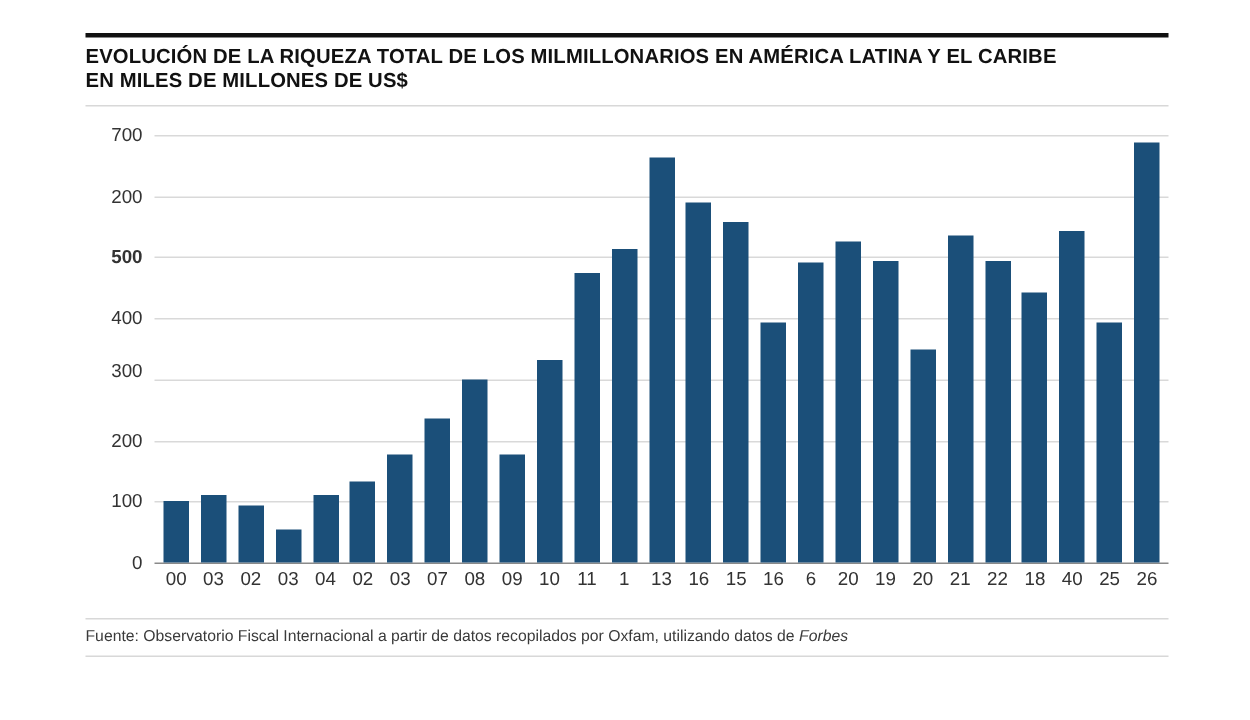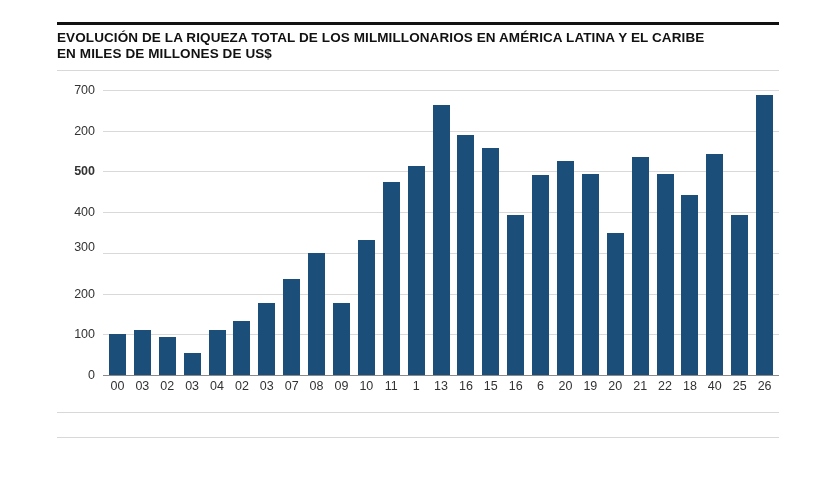--- a/index.html
+++ b/index.html
@@ -314,15 +314,18 @@
         <div class="xlab">22</div>
         <div class="xlab">18</div>
         <div class="xlab">40</div>
         <div class="xlab">25</div>
         <div class="xlab">26</div>
       </div>
   </div>
 
   <div class="bottom-rule"></div>
 
+  <div class="source">
+    <span>Fuente: Observatorio Fiscal Internacional a partir de datos recopilados por Oxfam, utilizando datos de </span><em>Forbes</em>
+  </div>
 
   <div class="bottom-rule-2"></div>
 </div>
 
 </body></html>

